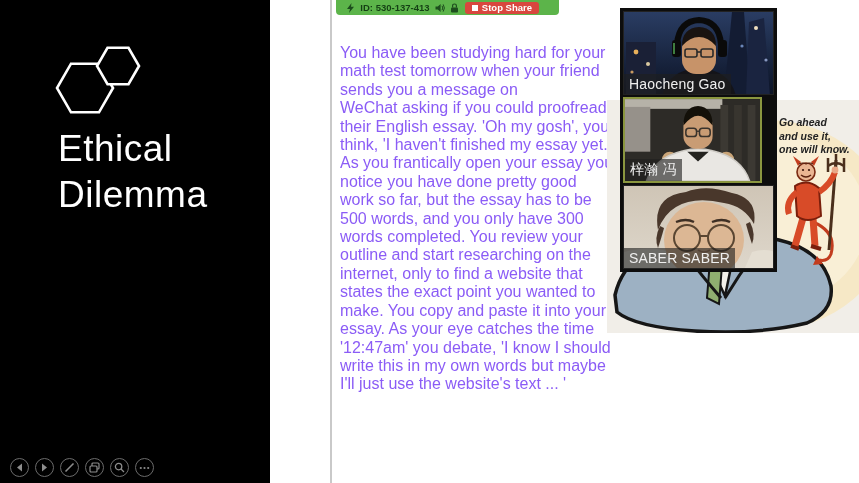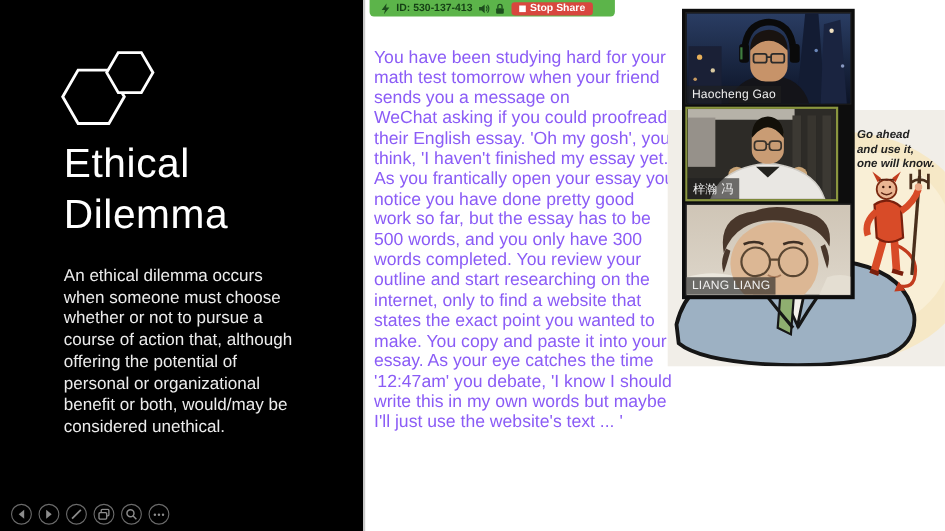--- a/index.html
+++ b/index.html
@@ -1,21 +1,21 @@
 <!DOCTYPE html>
 <html><head>
 <meta charset="utf-8">
 <style>
   * { margin:0; padding:0; box-sizing:border-box; }
   html,body { width:859px; height:483px; overflow:hidden; background:#fff;
               font-family:"Liberation Sans", sans-serif; }
   #stage { position:relative; width:859px; height:483px; }
 
   
-  .slide { position:absolute; left:0; top:0; width:330px; height:483px; background:#000; }
+  .slide { position:absolute; left:0; top:0; width:270px; height:483px; background:#000; }
   .hex-logo { position:absolute; left:52px; top:40px; }
   .slide-title { position:absolute; left:58px; top:126px; color:#fff; font-size:37px;
                  line-height:46px; font-weight:300; white-space:pre-line; letter-spacing:.5px; }
   .slide-body { position:absolute; left:58px; top:241px; width:255px; color:#ececec;
                 font-size:15.5px; line-height:19.7px; white-space:pre-line; }
   .controls { position:absolute; left:10px; bottom:6px; display:flex; gap:6px; }
   .ctrl-btn { width:19px; height:19px; border:1px solid #6b6b6b; border-radius:50%;
               display:flex; align-items:center; justify-content:center; background:#000; }
   .ctrl-btn svg { display:block; }
 
@@ -44,45 +44,37 @@
   .speech { position:absolute; left:172px; top:16px; width:82px; color:#222;
             font-size:10.5px; font-weight:bold; font-style:italic; line-height:13.5px;
             white-space:pre-line; z-index:2; }
 
   
   .videos { position:absolute; left:620px; top:8px; width:157px; background:#0d0d0d;
             padding:3px; z-index:10; display:flex; flex-direction:column; gap:2px; }
   .vtile { position:relative; width:151px; height:84px; overflow:hidden; border:1px solid #222; }
   .vtile.active { border:2px solid #8a963f; width:139px; height:86px; }
   .vname { position:absolute; left:0; bottom:0; background:rgba(30,30,30,.62); color:#efefef;
-           font-size:11px; padding:2px 5px; letter-spacing:.2px; }
+           font-size:14px; padding:2px 5px; letter-spacing:.2px; }
   .vtile svg { display:block; }
 </style>
 </head>
 <body>
 
 <div id="stage">
 
   <div class="slide">
     <div class="hex-logo">
       <svg width="92" height="80" viewBox="0 0 92 80">
         <polygon points="61,48 47,72.3 19,72.3 5,48 19,23.7 47,23.7" fill="none" stroke="#fff" stroke-width="2.6"></polygon>
         <polygon points="87,26 76.5,44.2 55.5,44.2 45,26 55.5,7.8 76.5,7.8" fill="#000" stroke="#fff" stroke-width="2.6"></polygon>
       </svg>
     </div>
     <div class="slide-title">Ethical
 Dilemma</div>
-    <div class="slide-body">An ethical dilemma occurs
-when someone must choose
-whether or not to pursue a
-course of action that, although
-offering the potential of
-personal or organizational
-benefit or both, would/may be
-considered unethical.</div>
 
     <div class="controls">
       <div class="ctrl-btn">
         <svg width="9" height="9" viewBox="0 0 9 9">
             <polygon points="7,0.5 2,4.5 7,8.5" fill="#8d8d8d"></polygon>
           </svg>
       </div>
       <div class="ctrl-btn">
         <svg width="9" height="9" viewBox="0 0 9 9">
             <polygon points="2,0.5 7,4.5 2,8.5" fill="#8d8d8d"></polygon>
@@ -279,17 +271,17 @@
         <ellipse cx="80" cy="54" rx="40" ry="38" fill="#dcb794"></ellipse>
         <path d="M34 44 Q28 10 62 6 Q82 -2 108 7 Q134 12 130 38 Q120 20 100 17 Q70 10 52 21 Q40 28 34 44 Z" fill="#49372b"></path>
         <path d="M36 40 Q30 52 34 62 Q38 50 40 42 Z" fill="#49372b"></path>
         <path d="M126 36 Q132 48 128 58 Q124 46 122 38 Z" fill="#49372b"></path>
         <circle cx="63" cy="52" r="13" fill="none" stroke="#5a4632" stroke-width="2"></circle>
         <circle cx="97" cy="52" r="13" fill="none" stroke="#5a4632" stroke-width="2"></circle>
         <line x1="76" y1="50" x2="84" y2="50" stroke="#5a4632" stroke-width="2"></line>
         <path d="M52 36 Q62 32 70 36 M88 36 Q98 32 106 36" fill="none" stroke="#3e2f24" stroke-width="2.4"></path>
         <path d="M74 64 Q80 68 86 64" fill="none" stroke="#a87c5c" stroke-width="1.6"></path>
       </svg>
-      <span class="vname">LIANG LIANG</span>
+      <span class="vname">SABER SABER</span>
     </div>
 
   </div>
 </div>
 
 </body></html>

